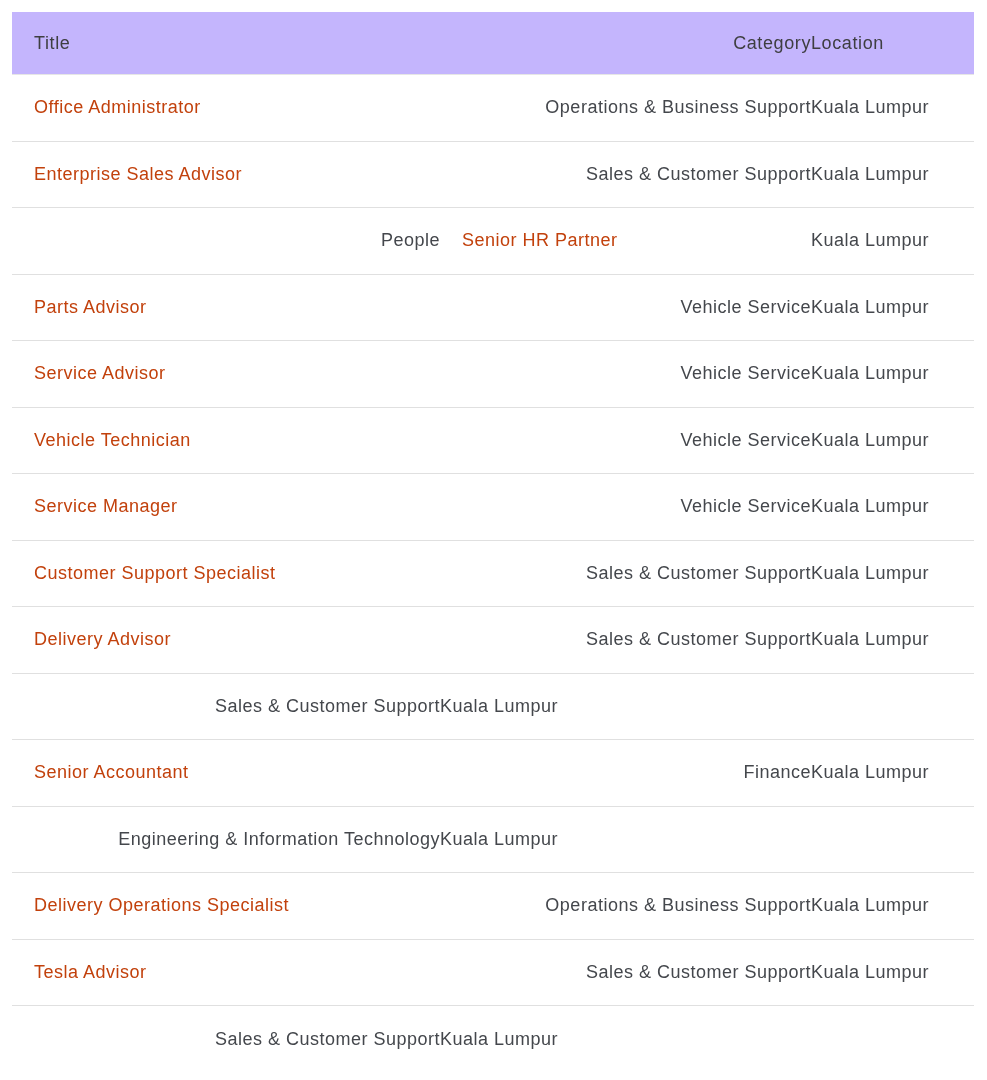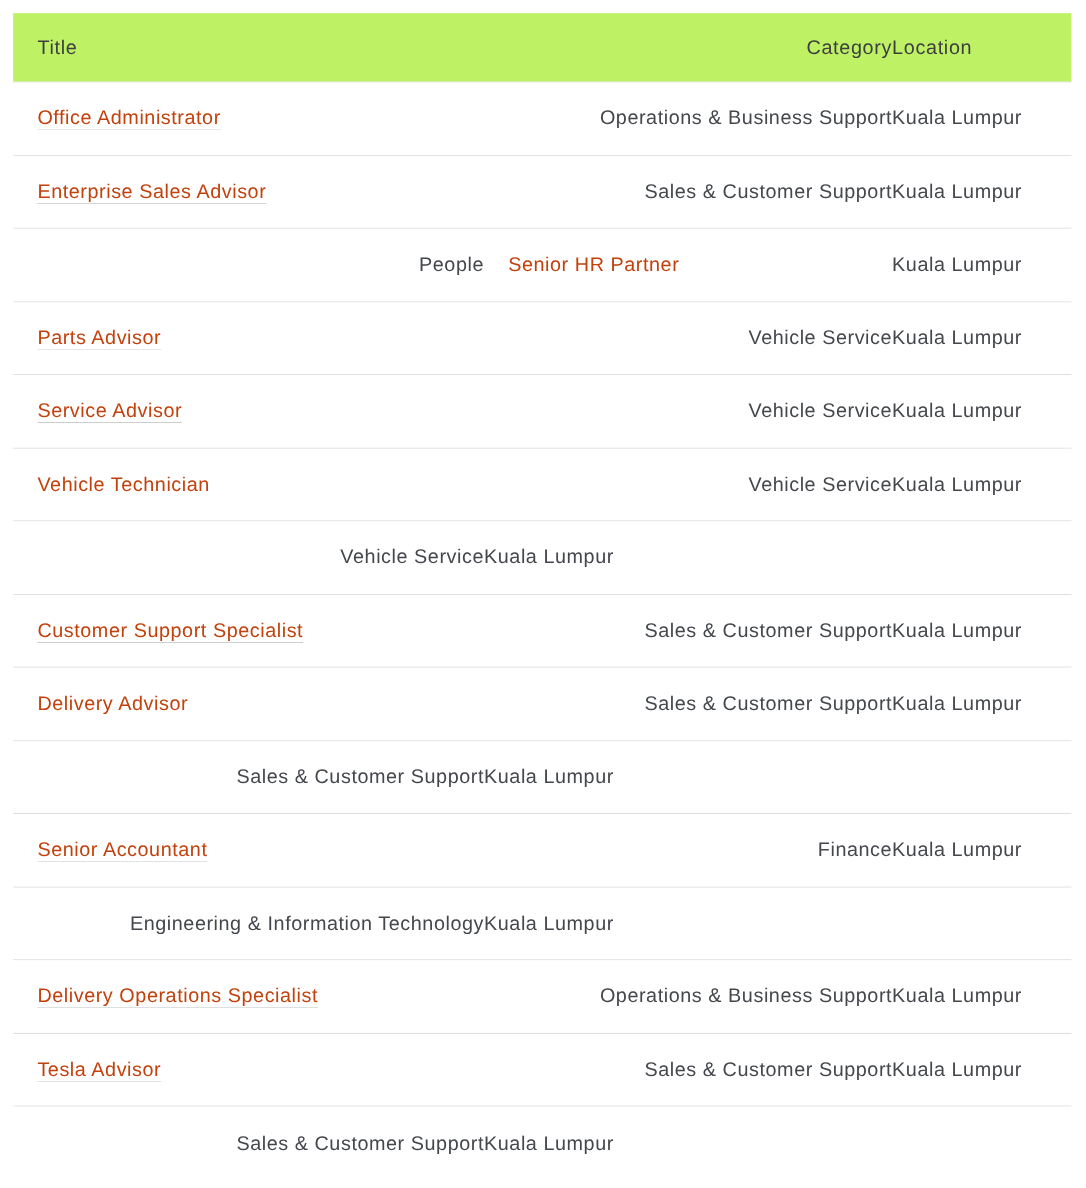--- a/index.html
+++ b/index.html
@@ -14,21 +14,21 @@
 
   .table-wrap {
     margin: 12px 13px 0 12px; 
   }
 
   
   .header-row {
     display: flex;
     align-items: center;
     height: 63px;
-    background: #bef264;
+    background: #c4b5fd;
     border-bottom: 1px solid #e6e6e6;
   }
   .header-cell {
     font-size: 18px;
     font-weight: 500;
     color: #3e3e41;
     letter-spacing: 0.6px;
   }
 
   
@@ -118,20 +118,23 @@
 
   <div class="row">
     <div class="cell col-title">
       <a class="job-link">Vehicle Technician</a>
     </div>
     <div class="cell col-category">Vehicle Service</div>
     <div class="cell col-location">Kuala Lumpur</div>
   </div>
 
   <div class="row">
+    <div class="cell col-title">
+      <a class="job-link">Service Manager</a>
+    </div>
     <div class="cell col-category">Vehicle Service</div>
     <div class="cell col-location">Kuala Lumpur</div>
   </div>
 
   <div class="row">
     <div class="cell col-title">
       <a class="job-link">Customer Support Specialist</a>
     </div>
     <div class="cell col-category">Sales &amp; Customer Support</div>
     <div class="cell col-location">Kuala Lumpur</div>

